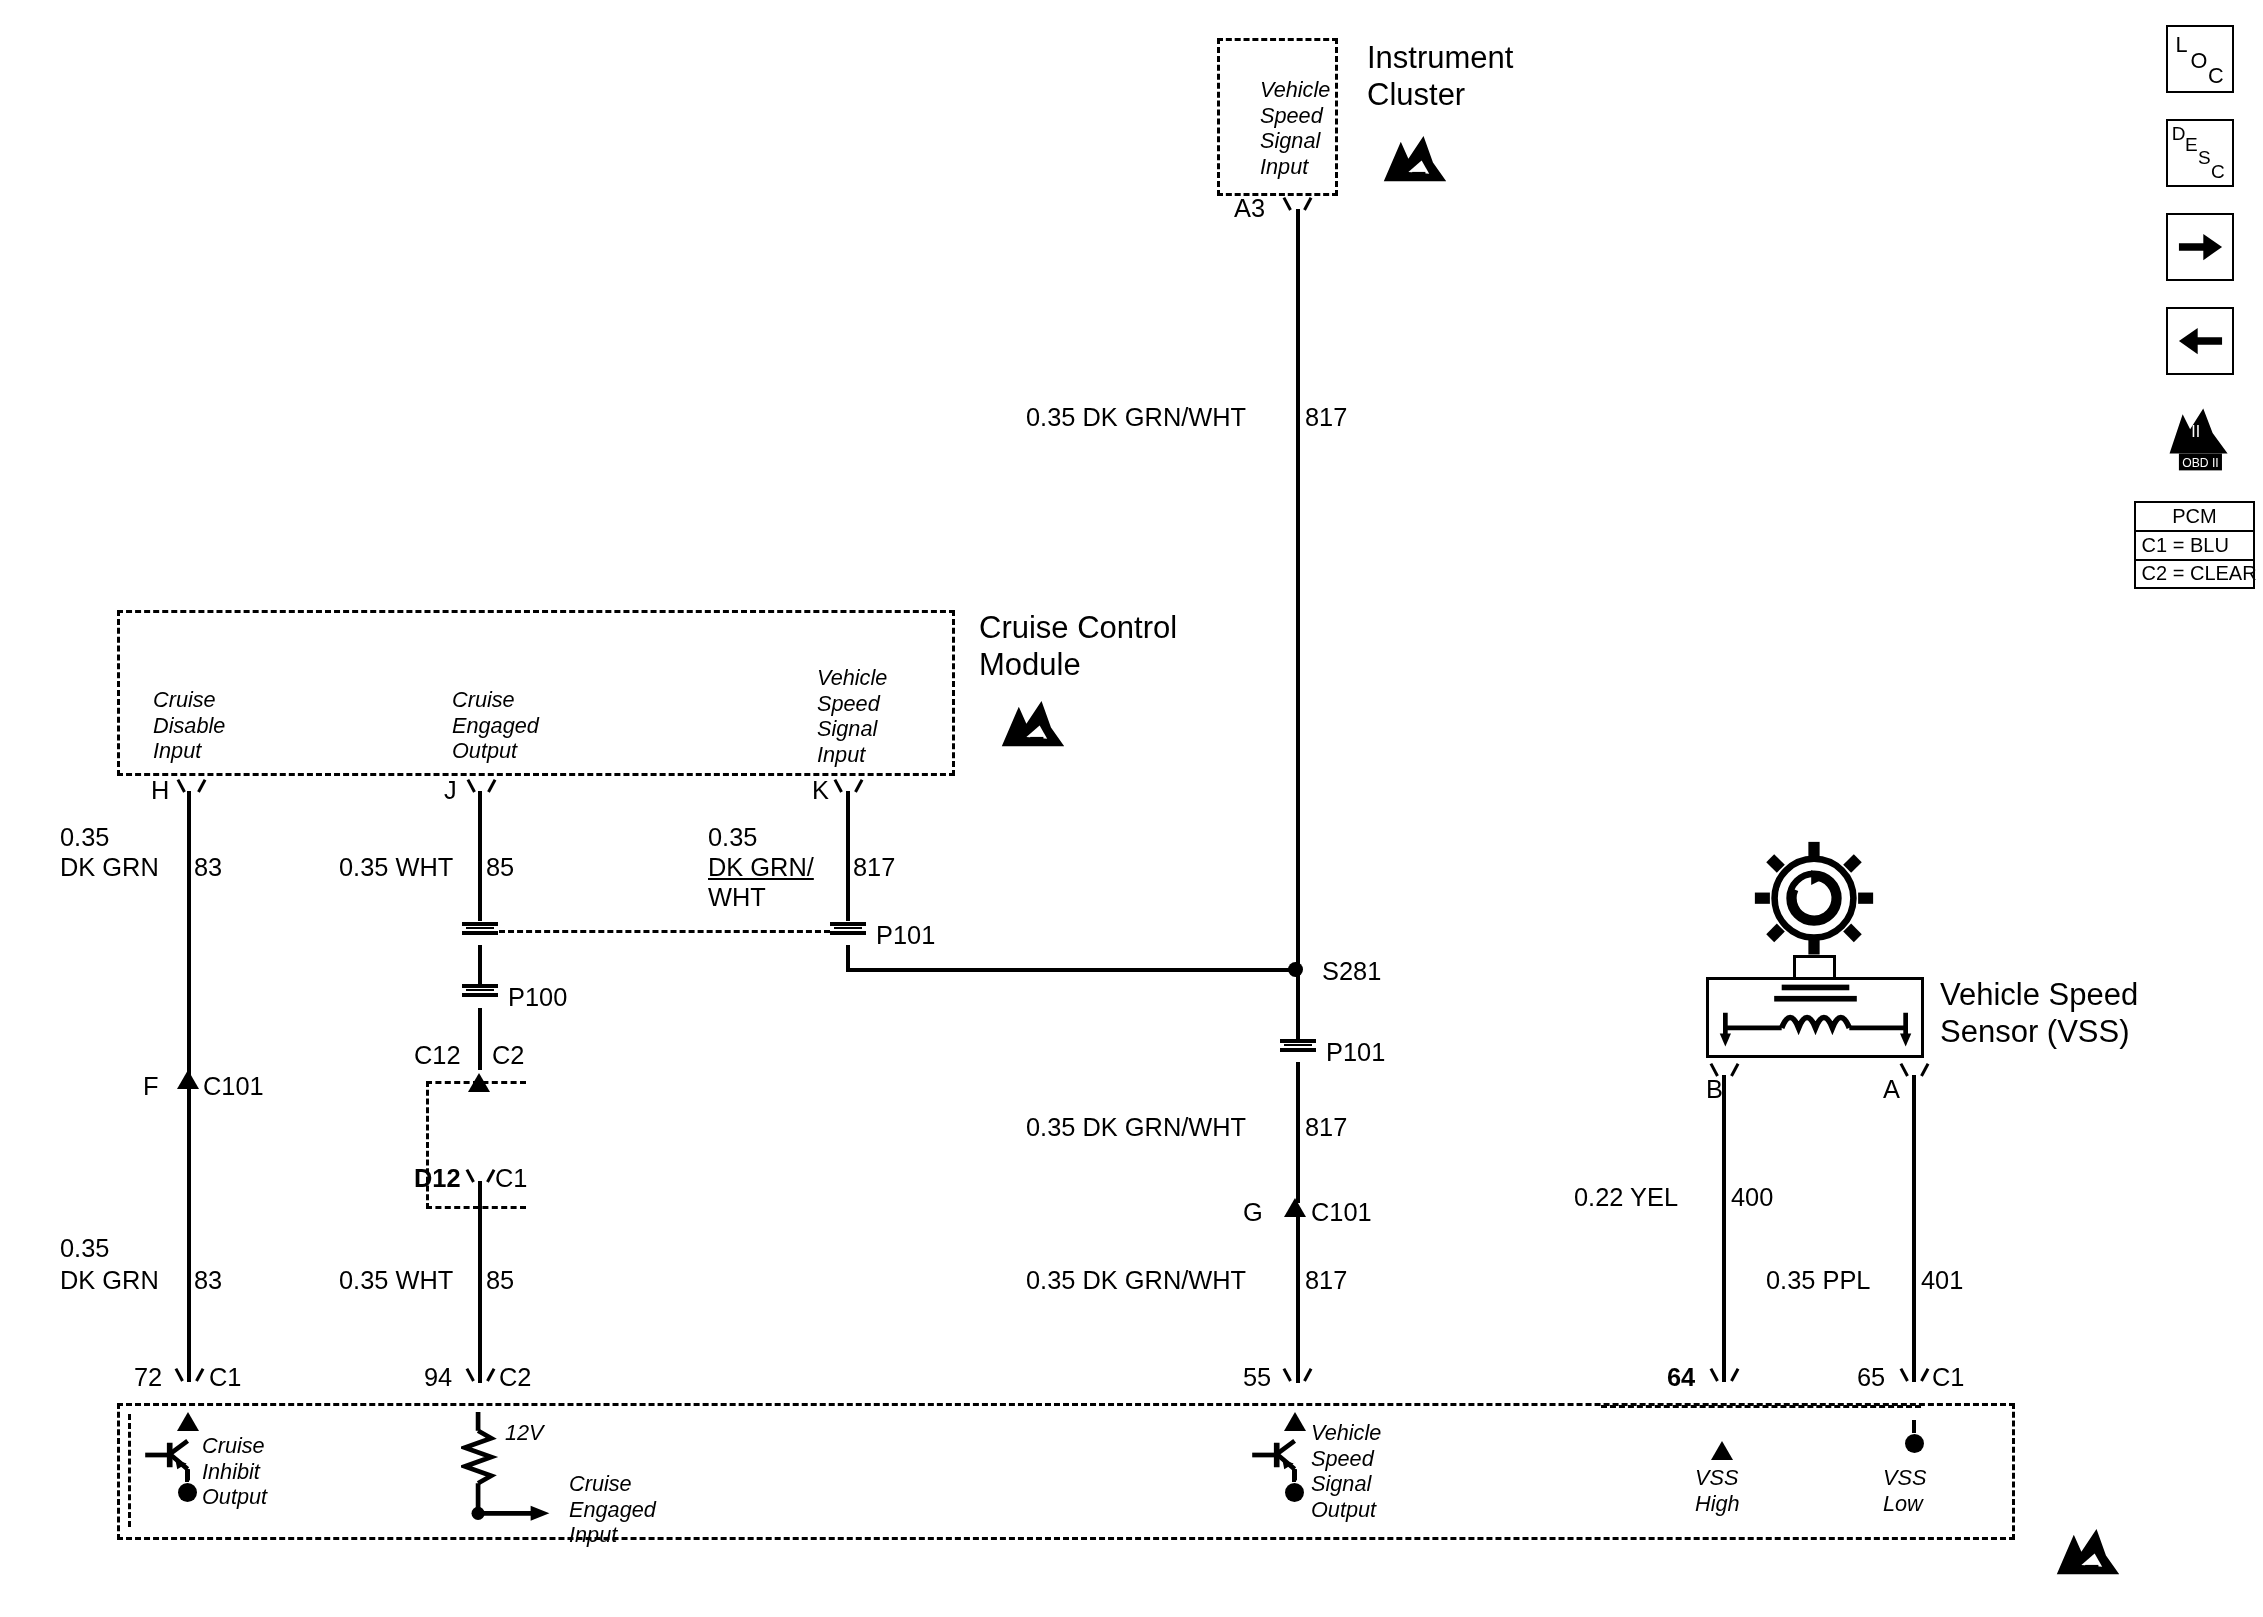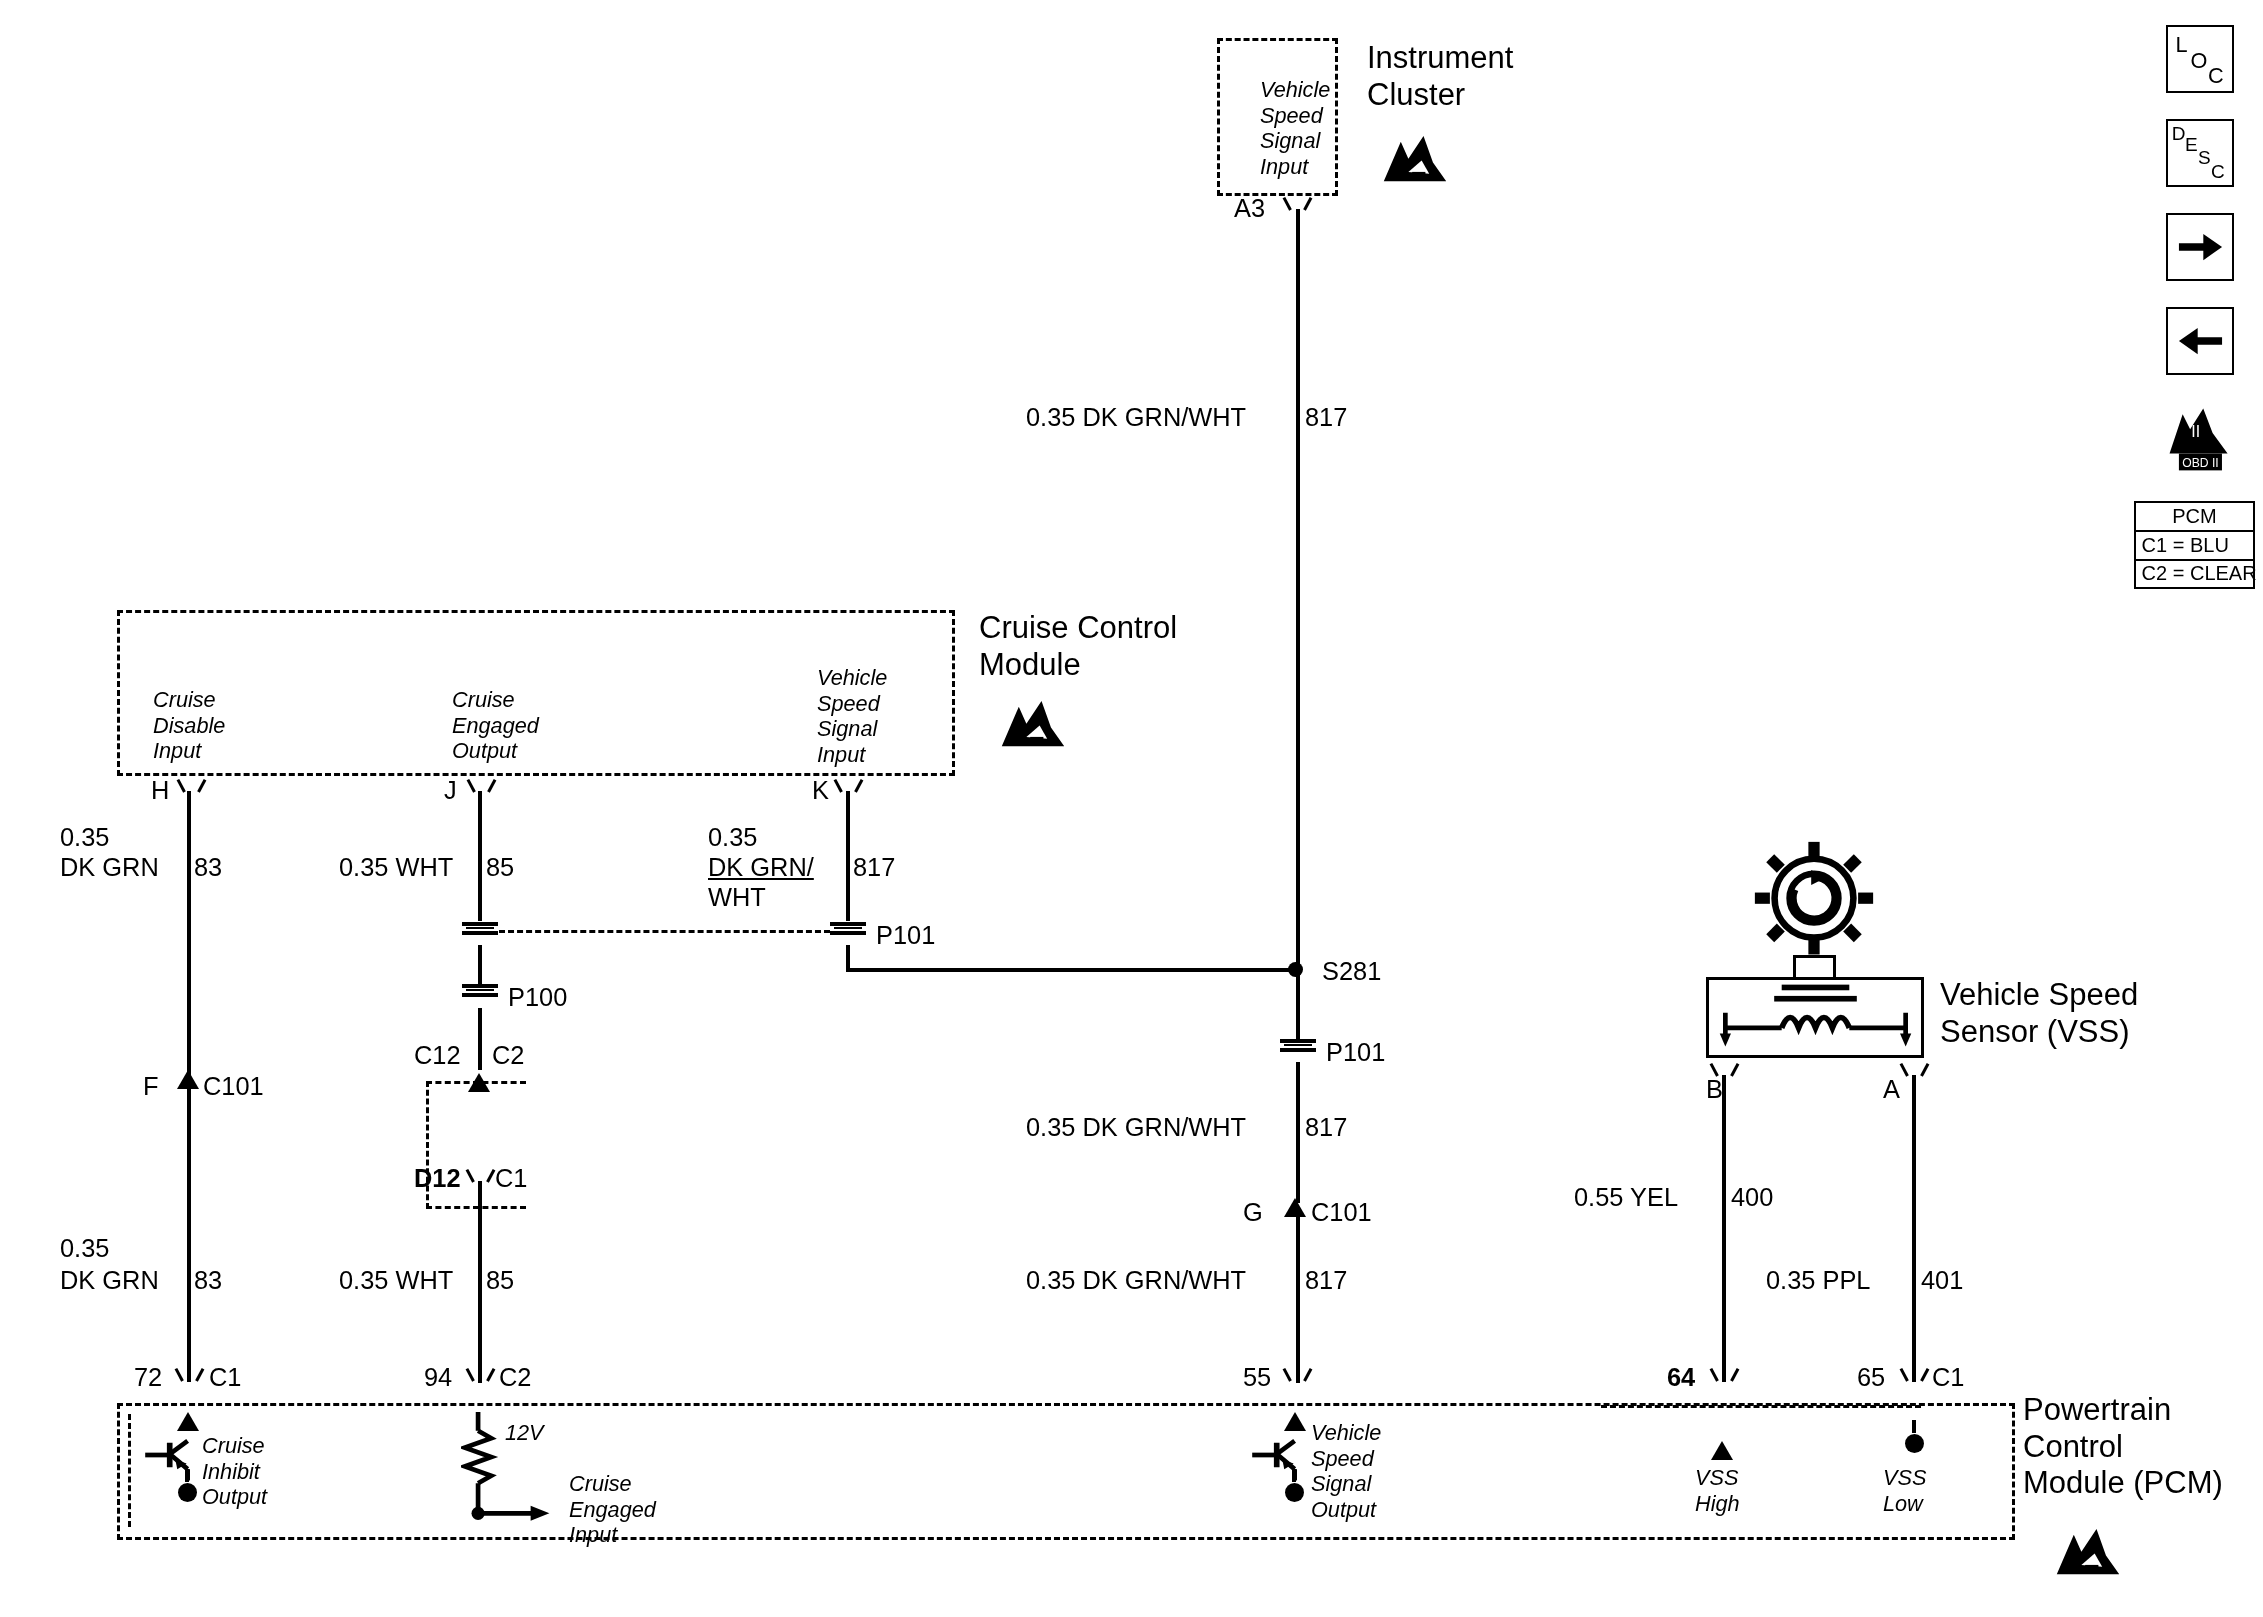--- a/index.html
+++ b/index.html
@@ -309,31 +309,28 @@
   </svg>
   <div class="lbl s-huge" style="left:1940px; top:977px;">Vehicle Speed
 Sensor (VSS)</div>
 
   <div class="lbl s-med" style="left:1706px; top:1075px;">B</div>
   <div class="ysym" style="left:1714px; top:1062px;"></div>
   <div class="lbl s-med" style="left:1883px; top:1075px;">A</div>
   <div class="ysym" style="left:1904px; top:1062px;"></div>
 
   <div class="vline" style="left:1722px; top:1075px; height:307px;"></div>
-  <div class="lbl s-med" style="left:1574px; top:1183px;">0.55 YEL</div>
+  <div class="lbl s-med" style="left:1574px; top:1183px;">0.22 YEL</div>
   <div class="lbl s-med" style="left:1731px; top:1183px;">400</div>
 
   <div class="vline" style="left:1912px; top:1075px; height:307px;"></div>
   <div class="lbl s-med" style="left:1766px; top:1266px;">0.35 PPL</div>
   <div class="lbl s-med" style="left:1921px; top:1266px;">401</div>
 
   <div class="dashbox" style="left:117px; top:1403px; width:1898px; height:137px;"></div>
-  <div class="lbl s-huge" style="left:2023px; top:1392px;">Powertrain
-Control
-Module (PCM)</div>
   <svg class="esdbox" style="left:2053px; top:1527px;" viewBox="0 0 74 58">
     <polygon points="4,50 22,8 30,26 46,2 56,30 70,50" fill="#000"></polygon>
     <polygon points="30,40 44,28 52,42" fill="#fff"></polygon>
     <rect x="34" y="40" width="14" height="4" fill="#000"></rect>
   </svg>
 
   <div class="dashline-v" style="left:128px; top:1414px; height:113px;"></div>
 
   <div class="lbl s-med" style="left:134px; top:1363px;">72</div>
   <div class="ysym" style="left:179px; top:1367px;"></div>

